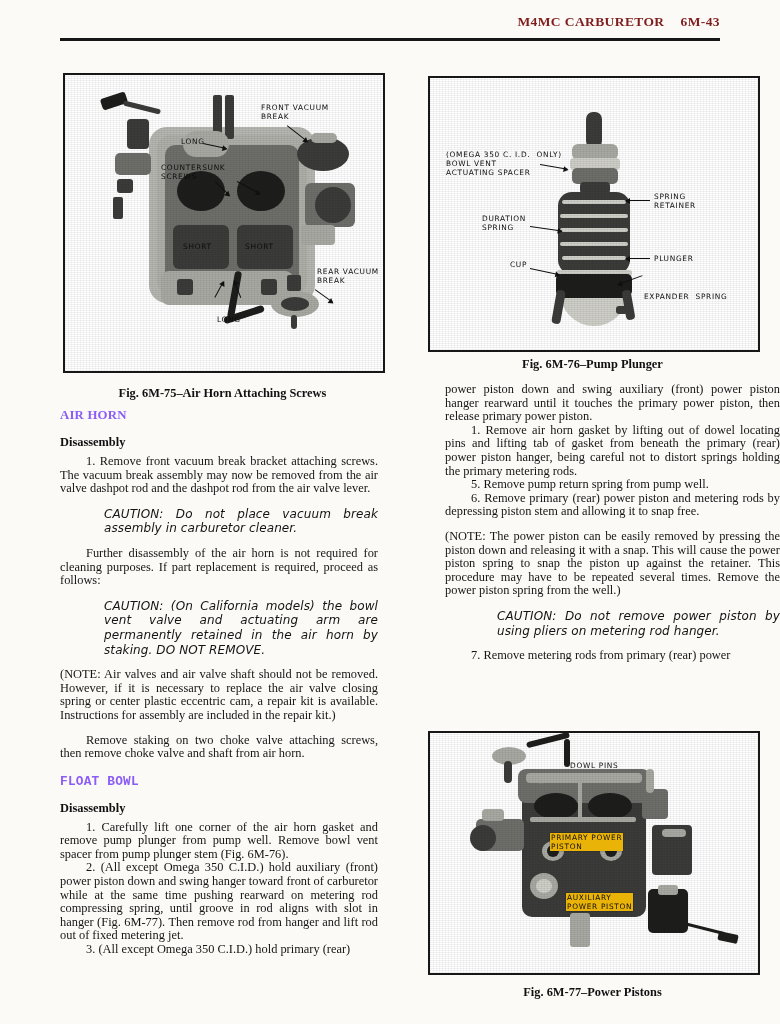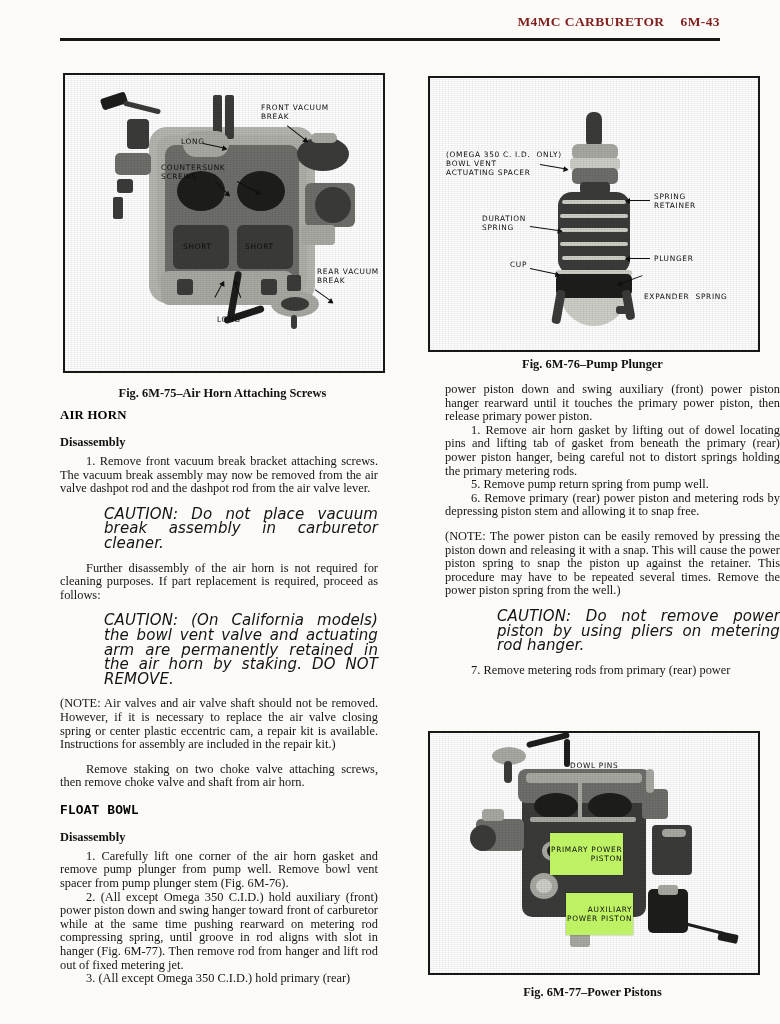--- a/index.html
+++ b/index.html
@@ -43,33 +43,33 @@
   }
   p.body.indent{text-indent:26px;}
   p.gap{margin-top:11px;}
   p.gap-sm{margin-top:5px;}
 
   h3.heading{
     margin:0;
     font-size:12.8px;
     font-weight:bold;
     letter-spacing:.2px;
-    color:#000000;
+    color:#8b5cf6;
   }
   h4.subheading{
     margin:0;
     font-size:12.4px;
     font-weight:bold;
     color:#101010;
   }
 
   .caution{
     font-family:"DejaVu Sans", sans-serif;
     font-style:italic;
-    font-size:15px;
+    font-size:12px;
     line-height:14.6px;
     margin:0;
     padding-left:44px;
     text-align:justify;
     color:#141414;
     letter-spacing:.1px;
   }
   .caution.r{padding-left:52px;}
 
   
@@ -102,24 +102,23 @@
     position:absolute;
     font-family:"DejaVu Sans", sans-serif;
     font-size:7.4px;
     line-height:9px;
     letter-spacing:.7px;
     color:#0d0d0d;
     white-space:pre;
     font-weight:500;
   }
   .label.boxed{
-    background:#bef264;
-    padding:12px 1px;
+    background:#eab308;
+    padding:0 1px;
     box-shadow:0 0 0 .5px rgba(0,0,0,.25);
-    text-align:right;
   }
   .arrow{position:absolute;background:#101010;height:1.4px;transform-origin:left center;}
   .arrow::after{
     content:"";position:absolute;right:-1px;top:50%;
     width:0;height:0;
     border-left:5px solid #101010;
     border-top:3px solid transparent;
     border-bottom:3px solid transparent;
     transform:translateY(-50%);
   }

